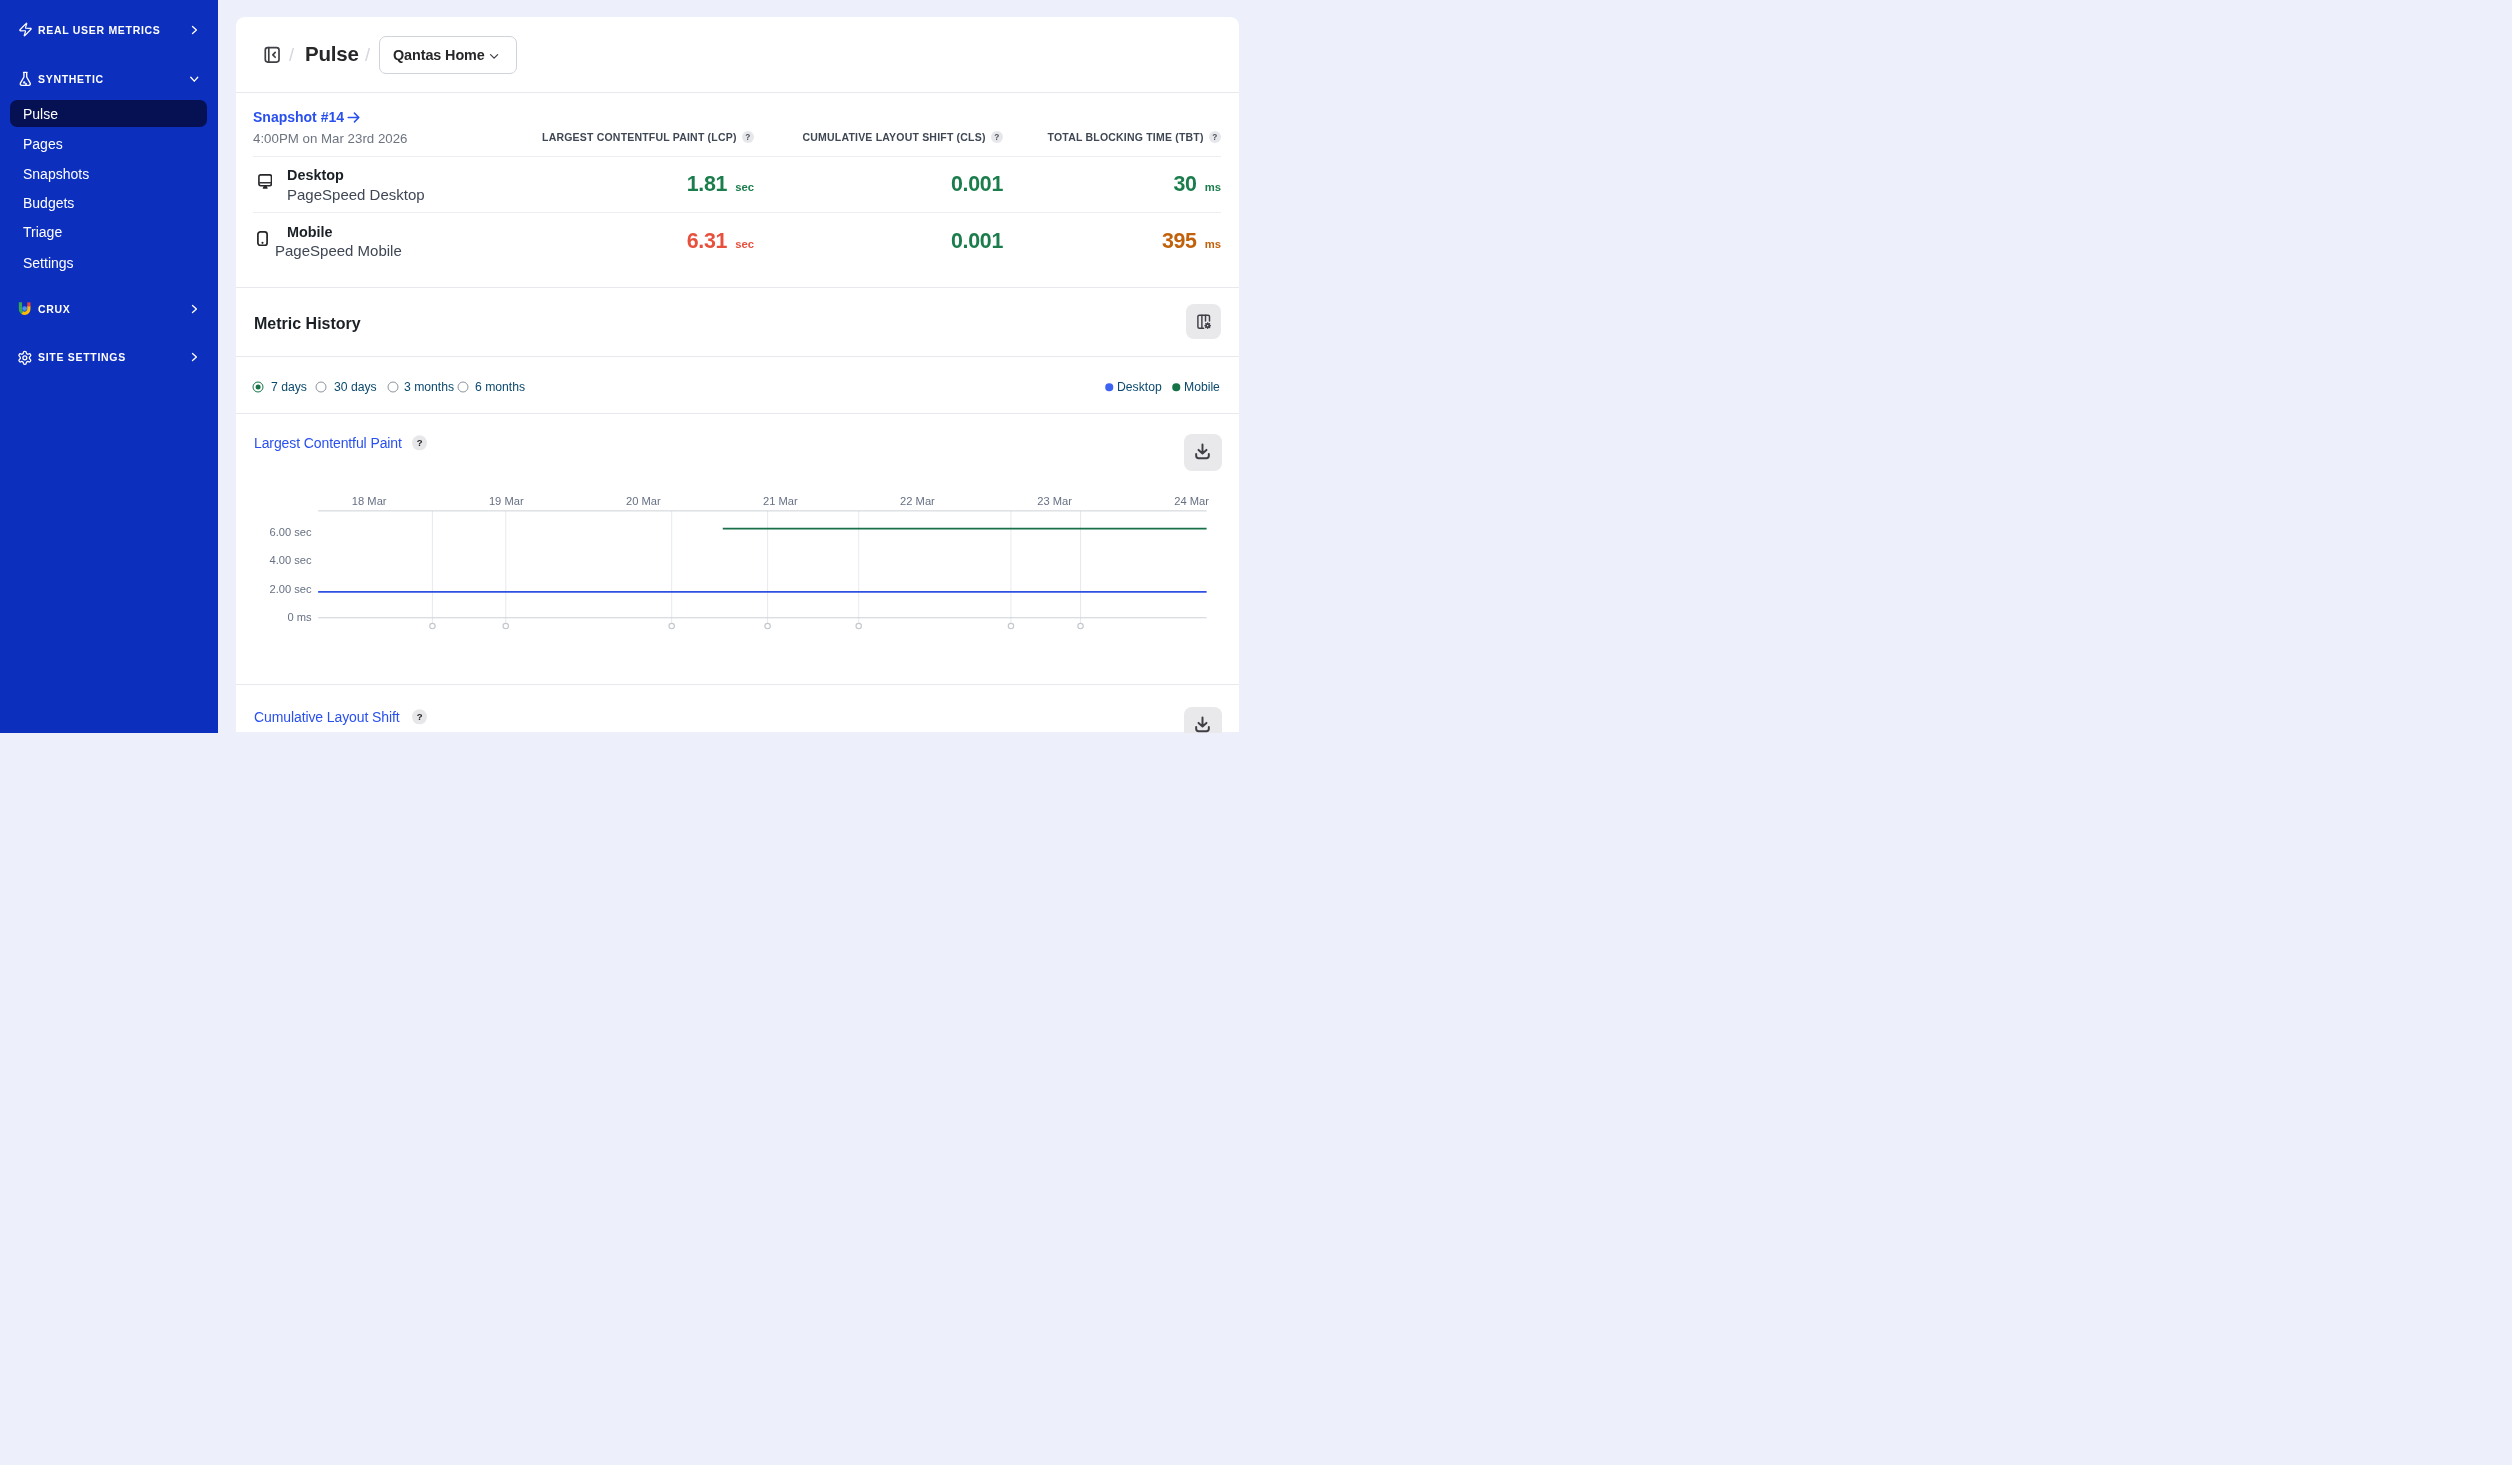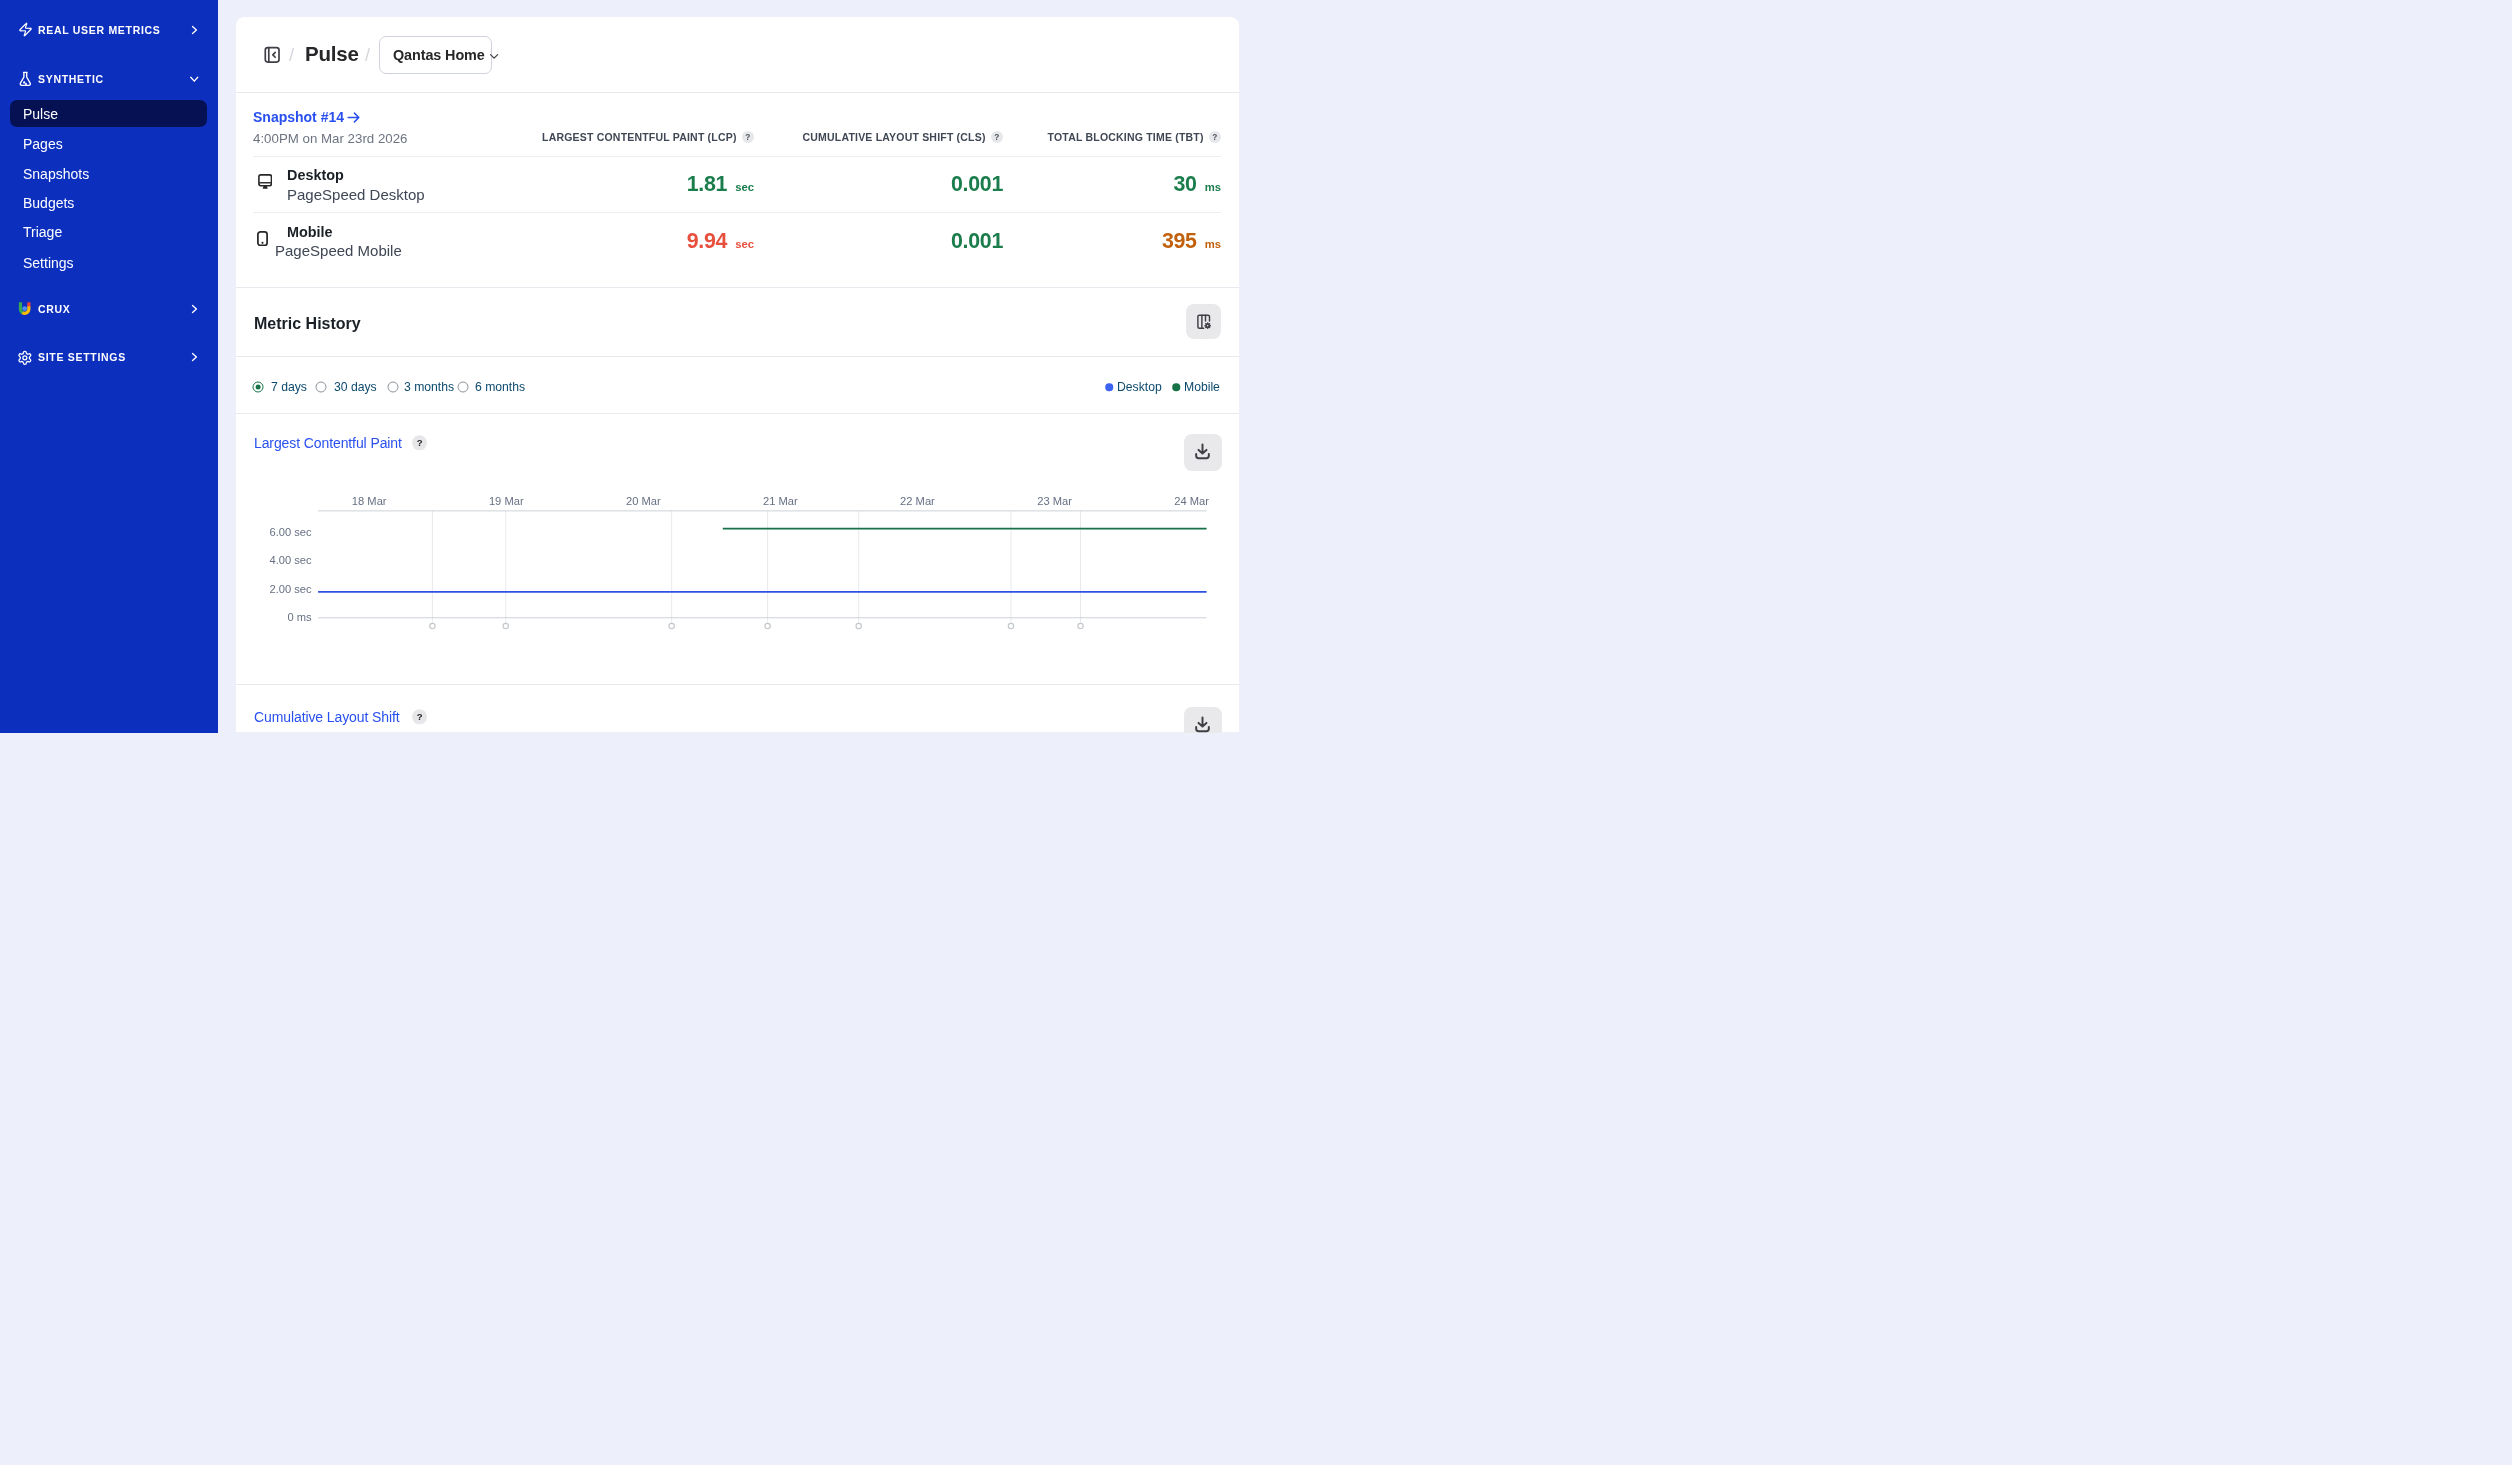--- a/index.html
+++ b/index.html
@@ -13,21 +13,21 @@
   .navitem { position:absolute; left:23px; color:#fff; font-size:14px; white-space:nowrap; }
   #active-pill { position:absolute; left:9.6px; top:100px; width:197px; height:27px; background:#061153; border-radius:7px; }
   .chev { position:absolute; left:189px; }
   
   #card { position:absolute; left:236px; top:17.4px; width:1003px; height:715px; background:#fff; border-radius:8.7px 8.7px 0 0; }
   .fullline { position:absolute; left:236px; width:1003px; height:0.9px; background:#e7e9ee; }
   .rowline  { position:absolute; left:253px; width:968px; height:0.9px; background:#eceef2; }
   
   .slash { color:#d3d6db; font-size:18.3px; font-weight:400; }
   #crumb-pulse { font-size:20.5px; font-weight:700; color:#27272a; letter-spacing:-0.2px; }
-  #pagesel { position:absolute; left:379px; top:36px; width:113px; height:38px; border:0.9px solid #cfd3da; border-radius:7px; background:#fff; }
+  #pagesel { position:absolute; left:379px; top:36px; width:138px; height:38px; border:0.9px solid #cfd3da; border-radius:7px; background:#fff; }
   #pagesel span { position:absolute; left:13px; top:50%; transform:translateY(-50%); font-size:14.4px; font-weight:700; color:#27272a; letter-spacing:-0.1px;}
   
   .bluelink { color:#2950ee; font-weight:700; font-size:14px; }
   .colhead { position:absolute; top:137px; transform:translateY(-50%); display:flex; align-items:center; gap:5.2px; }
   .colhead b { font-size:10.5px; font-weight:700; color:#3f4754; letter-spacing:0.2px; white-space:nowrap; }
   .qbadge { width:12.2px; height:12.2px; border-radius:50%; background:#e5e7ea; color:#52525b; font-size:8.3px; font-weight:700; display:flex; align-items:center; justify-content:center; }
   .devtitle { font-size:14.4px; font-weight:700; color:#1b2026; }
   .devsub { font-size:15px; color:#3f4754; }
   .metval { position:absolute; transform:translateY(-50%); white-space:nowrap; text-align:right; }
   .metval .num { font-size:21.4px; font-weight:600; letter-spacing:-0.3px;}
@@ -152,21 +152,21 @@
 <div class="metval green" style="right:35px;top:184px"><span class="num">30</span><span class="unit">ms</span></div>
 
 <div class="rowline" style="top:212px"></div>
 
 <svg class="abs" style="left:257px;top:231px" width="11" height="15.3" viewBox="0 0 24 33.6">
     <rect x="1.9" y="1.9" width="20.2" height="29.8" rx="5.5" fill="none" stroke="#27272a" stroke-width="3.8"></rect>
     <circle cx="12" cy="26" r="2.3" fill="#27272a"></circle>
   </svg>
 <div class="abs vc devtitle" style="left:287px;top:232px">Mobile</div>
 <div class="abs vc devsub" style="left:275px;top:250px">PageSpeed Mobile</div>
-<div class="metval red" style="right:502px;top:241px"><span class="num">9.94</span><span class="unit">sec</span></div>
+<div class="metval red" style="right:502px;top:241px"><span class="num">6.31</span><span class="unit">sec</span></div>
 <div class="metval green" style="right:253px;top:241px"><span class="num">0.001</span></div>
 <div class="metval orange" style="right:35px;top:241px"><span class="num">395</span><span class="unit">ms</span></div>
 
 <div class="fullline" style="top:287px"></div>
 <div class="abs vc" id="mh-title" style="left:254px;top:324px">Metric History</div>
 <div class="graybtn" style="left:1186px;top:304px;width:35px;height:35px"></div>
 <svg class="abs" style="left:1195px;top:313px" width="17.4" height="17.4" viewBox="0 0 24 24" fill="none" stroke="#3f3f46" stroke-width="2" stroke-linecap="round" stroke-linejoin="round">
     <path d="M20 11 V5 a2 2 0 0 0 -2 -2 H6 a2 2 0 0 0 -2 2 v14 a2 2 0 0 0 2 2 h6"></path>
     <path d="M9.5 3 V21"></path>
     <path d="M14.5 3 V11"></path>

